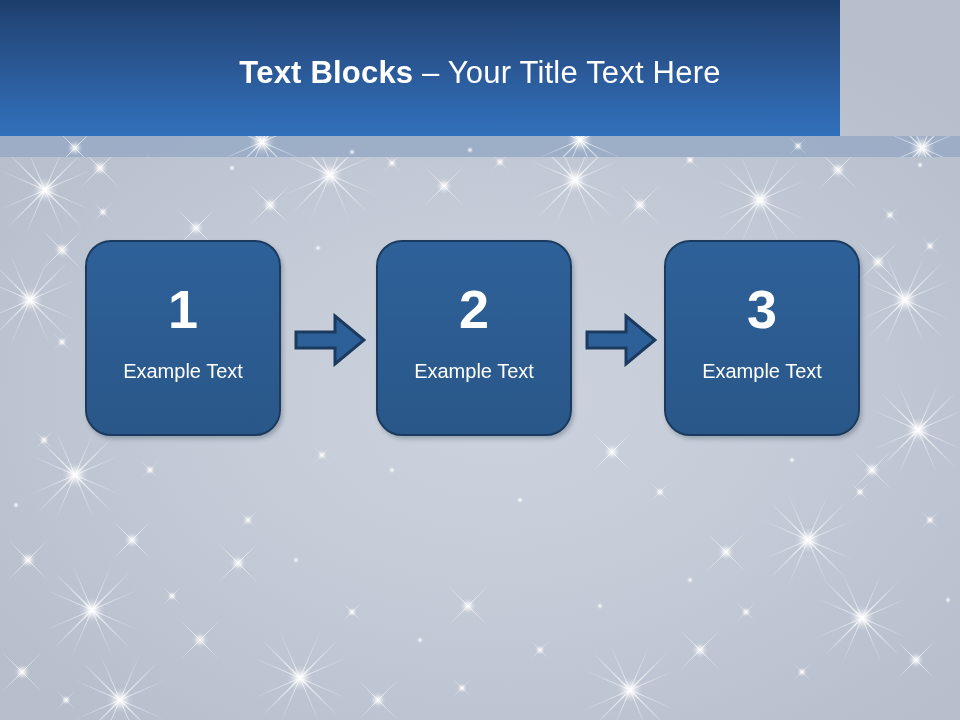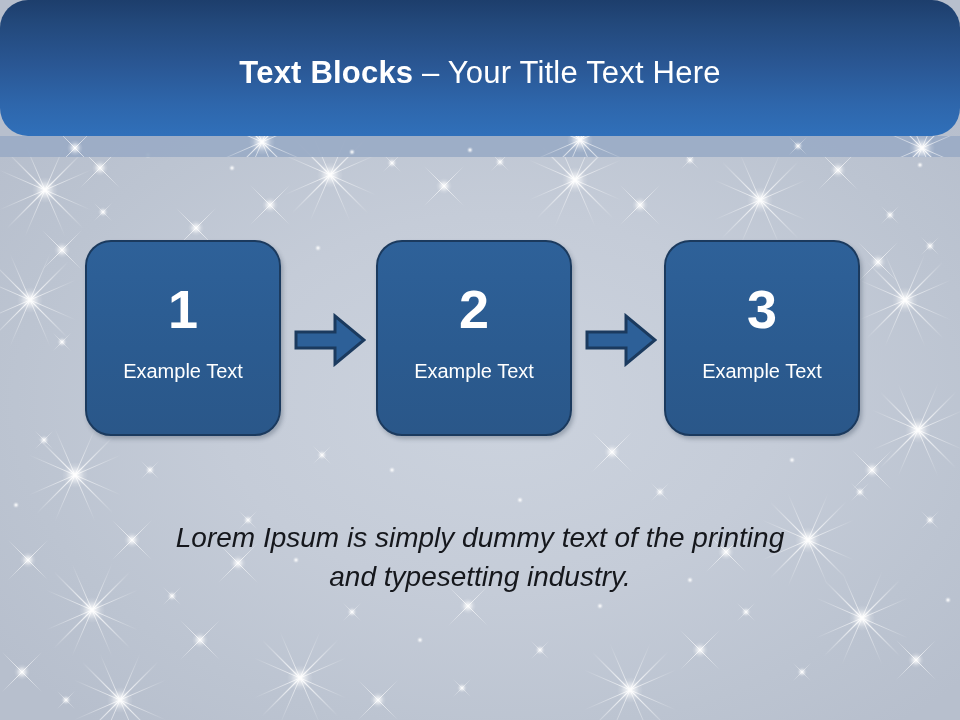--- a/index.html
+++ b/index.html
@@ -31,25 +31,24 @@
     position: absolute;
     left: 0; top: 0;
     width: 960px; height: 720px;
     pointer-events: none;
   }
 
   
   .header {
     position: absolute;
     left: 0; top: 0;
-    width: 960px;
+    width: 840px;
     height: 136px;
     background: linear-gradient(to bottom, #1d3e6c 0%, #23497c 18%, #2a5794 48%, #2e66ab 76%, #3070ba 100%);
     z-index: 5;
-    border-radius: 28px;
   }
   .header-title {
     position: absolute;
     left: 0;
     top: 55px;
     width: 960px;
     text-align: center;
     color: #ffffff;
     font-size: 31px;
     line-height: 36px;
@@ -325,18 +324,14 @@
       <polygon points="2,19 41,19 41,3 70,27 41,51 41,35 2,35" fill="#2d6098" stroke="#1b3a5e" stroke-width="3" stroke-linejoin="miter"></polygon>
     </svg>
 
     <div class="block block-3">
       <div class="block-num">3</div>
       <div class="block-label">Example Text</div>
     </div>
 
   </div>
 
-  <div class="caption">
-    <div>Lorem Ipsum is simply dummy text of the printing</div>
-    <div>and typesetting industry.</div>
-  </div>
 
 </div>
 
 </body></html>

